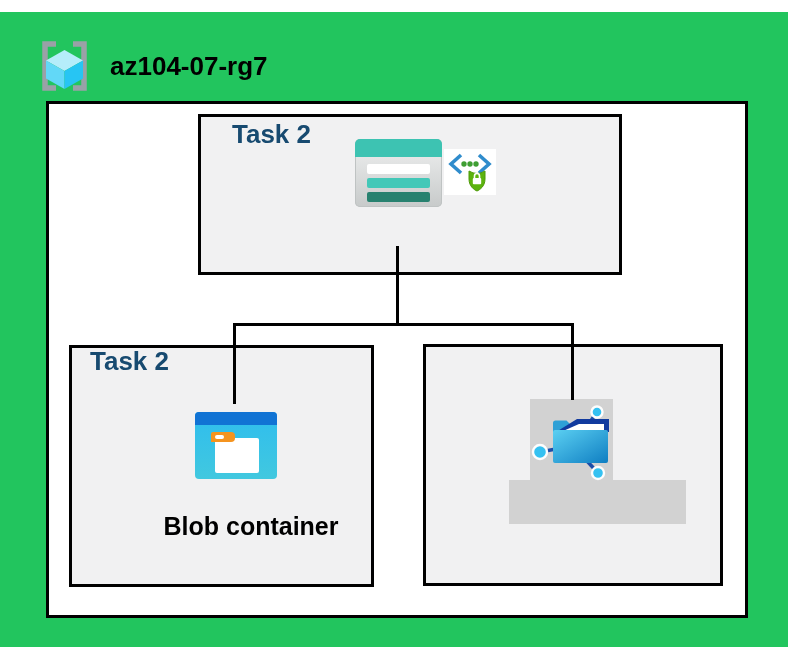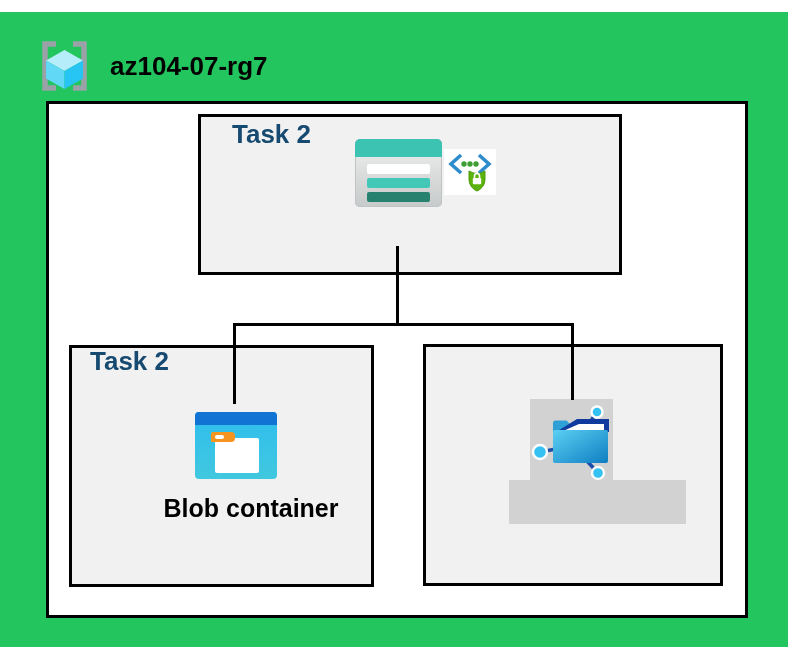--- a/index.html
+++ b/index.html
@@ -107,21 +107,21 @@
 
 
   <div class="abs blob-icon" style="left:195px;top:400px;">
     <div class="blob-top"></div>
     <div class="blob-folder"></div>
     <div class="blob-tab">
       <div class="blob-tab-dash"></div>
     </div>
   </div>
 
-  <div class="abs item-label" style="left:251px;top:484px;">Blob container</div>
+  <div class="abs item-label" style="left:251px;top:502px;">Blob container</div>
 
   <svg class="abs" style="left:530px;top:387px;" width="83" height="83" viewBox="0 0 83 83">
     <defs>
       <linearGradient id="fsg" x1="0" y1="0" x2="1" y2="1">
         <stop offset="0" stop-color="#5bd0f2"></stop>
         <stop offset="1" stop-color="#0f7ec2"></stop>
       </linearGradient>
     </defs>
     <line x1="58" y1="26" x2="67" y2="13" stroke="#1c4da8" stroke-width="3.5"></line>
     <line x1="10" y1="53" x2="26" y2="50" stroke="#1c4da8" stroke-width="3.5"></line>

